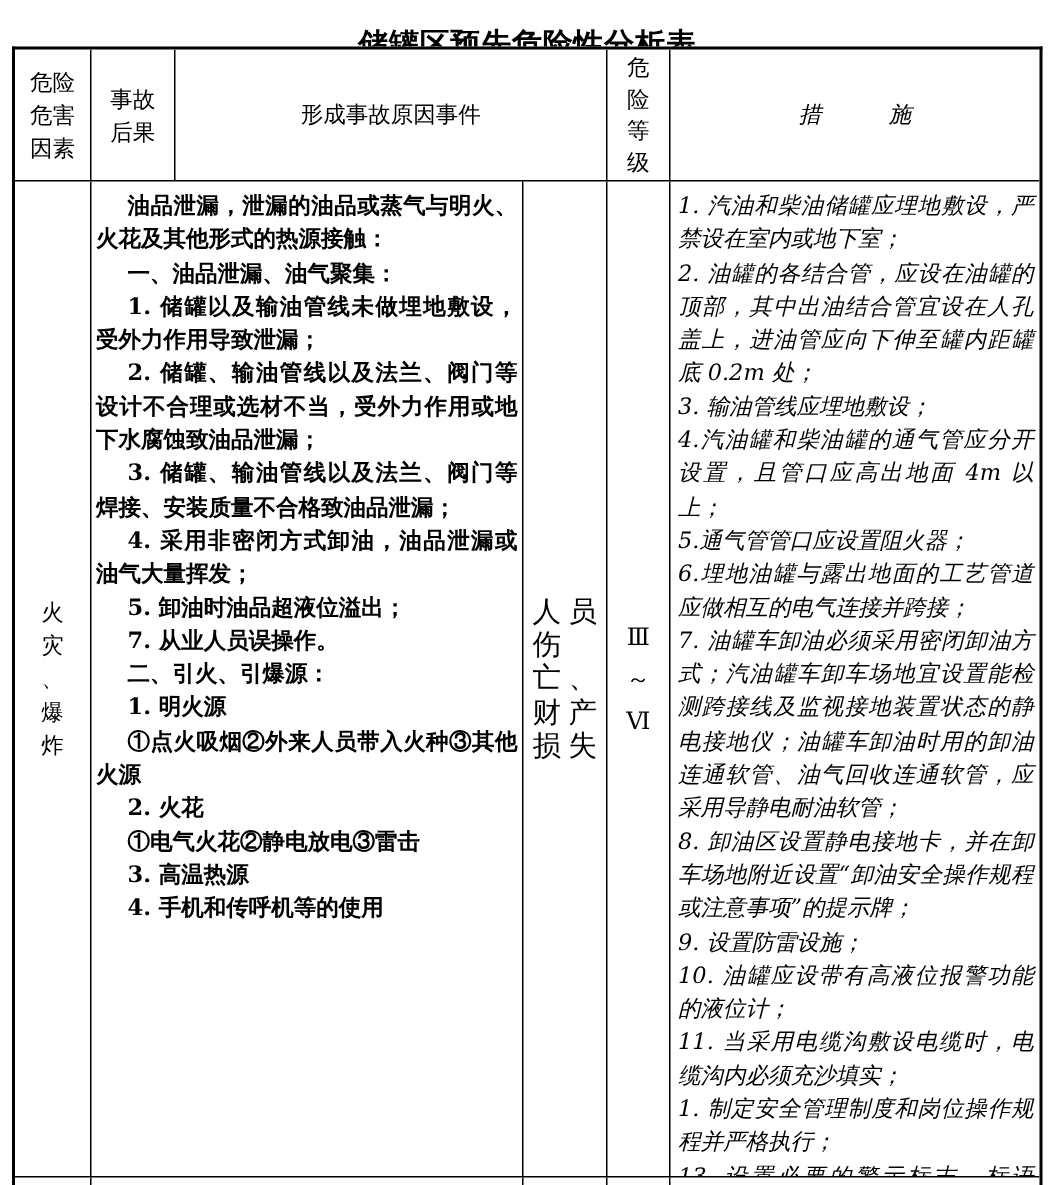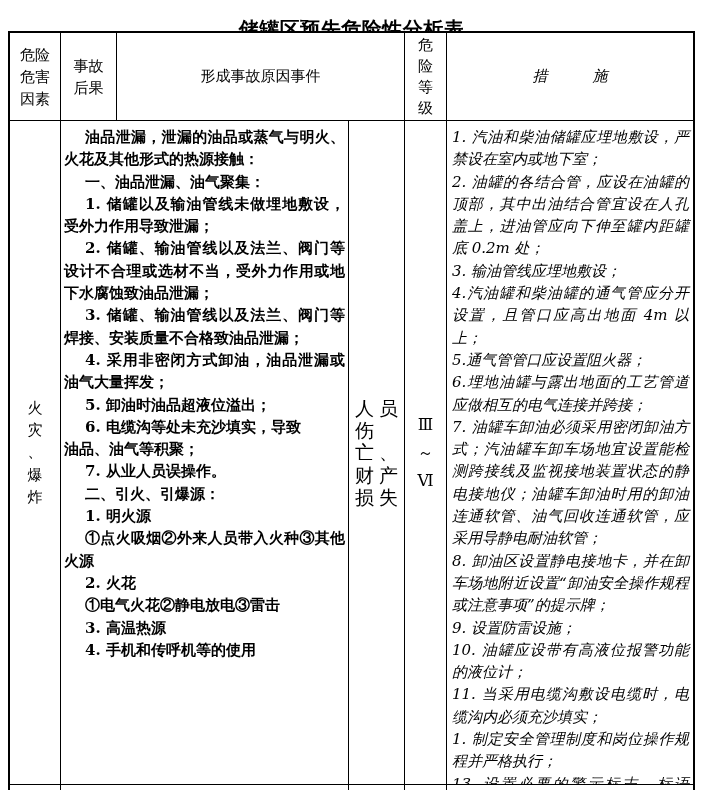--- a/index.html
+++ b/index.html
@@ -81,22 +81,20 @@
       </div>
     <div class="cell c2">
       <div class="bodytext">
           <div class="para">油品泄漏，泄漏的油品或蒸气与明火、火花及其他形式的热源接触：</div>
           <div class="para">一、油品泄漏、油气聚集：</div>
           <div class="para">1. 储罐以及输油管线未做埋地敷设，受外力作用导致泄漏；</div>
           <div class="para">2. 储罐、输油管线以及法兰、阀门等设计不合理或选材不当，受外力作用或地下水腐蚀致油品泄漏；</div>
           <div class="para">3. 储罐、输油管线以及法兰、阀门等焊接、安装质量不合格致油品泄漏；</div>
           <div class="para">4. 采用非密闭方式卸油，油品泄漏或油气大量挥发；</div>
           <div class="para">5. 卸油时油品超液位溢出；</div>
-          <div class="para">6. 电缆沟等处未充沙填实，导致
-油品、油气等积聚；</div>
           <div class="para">7. 从业人员误操作。</div>
           <div class="para">二、引火、引爆源：</div>
           <div class="para">1. 明火源</div>
           <div class="para">①点火吸烟②外来人员带入火种③其他火源</div>
           <div class="para">2. 火花</div>
           <div class="para">①电气火花②静电放电③雷击</div>
           <div class="para">3. 高温热源</div>
           <div class="para">4. 手机和传呼机等的使用</div>
         </div>
     </div>

